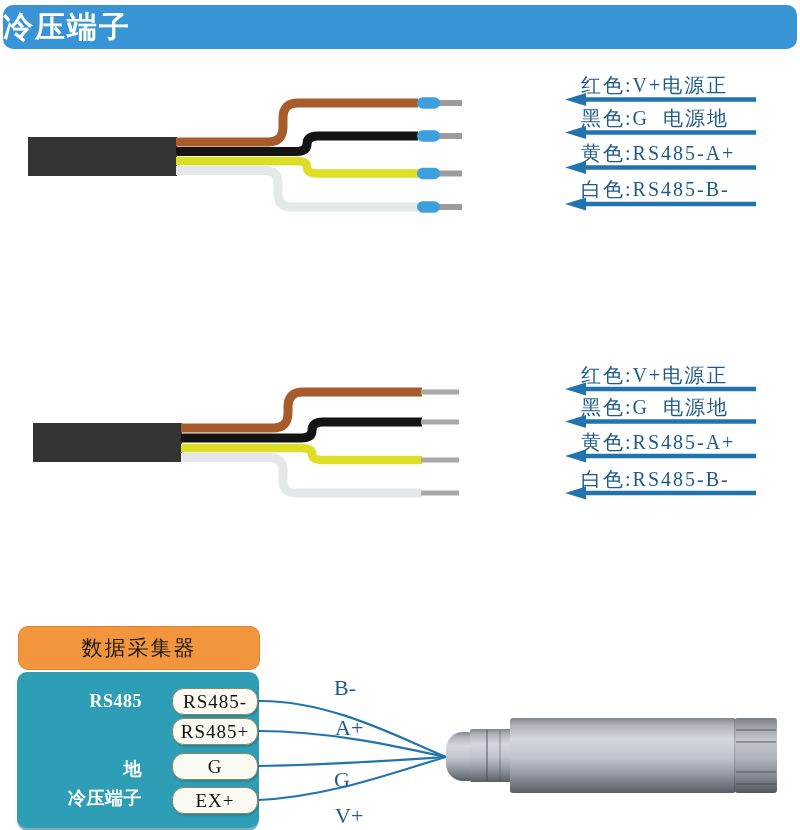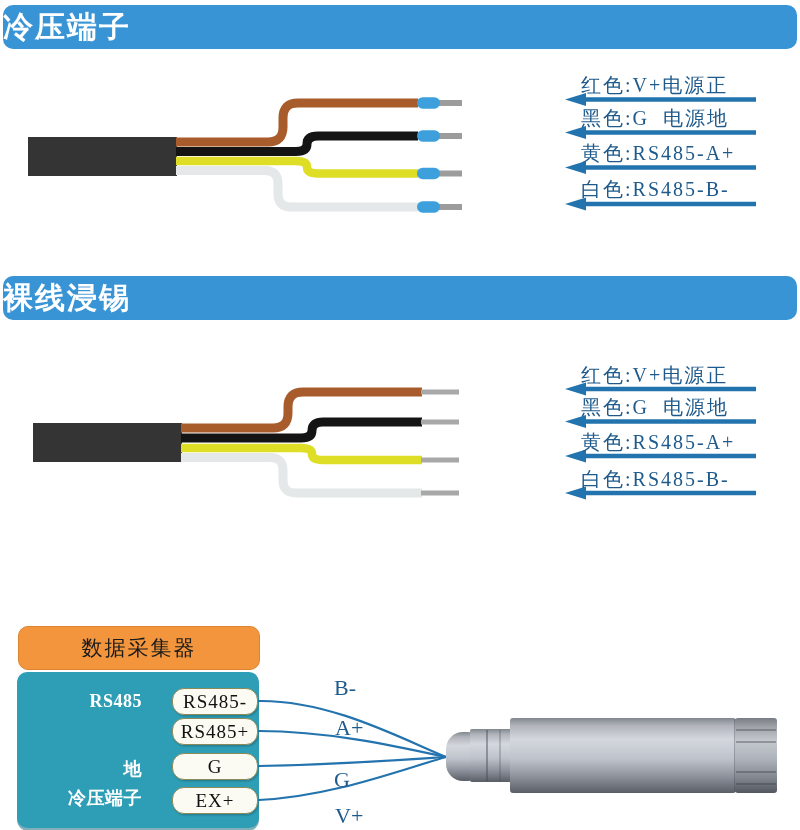--- a/index.html
+++ b/index.html
@@ -25,23 +25,20 @@
     display:flex;align-items:center;justify-content:center;font-size:19px;color:#111;
     letter-spacing:1px;z-index:3;box-shadow:1px 1.5px 1.5px rgba(0,0,0,0.18);}
 </style>
 </head>
 <body>
 
 <div class="canvas">
 
   <div class="banner" style="top:5px">
     <span>冷压端子</span>
-  </div>
-  <div class="banner" style="top:276px">
-    <span>裸线浸锡</span>
   </div>
 
   <div class="legend" style="left:581px;top:73px">红色:V+电源正</div>
   <div class="legend" style="left:581px;top:106px">黑色:G  电源地</div>
   <div class="legend" style="left:581px;top:141px">黄色:RS485-A+</div>
   <div class="legend" style="left:581px;top:177px">白色:RS485-B-</div>
 
   <div class="legend" style="left:581px;top:363px">红色:V+电源正</div>
   <div class="legend" style="left:581px;top:395px">黑色:G  电源地</div>
   <div class="legend" style="left:581px;top:430px">黄色:RS485-A+</div>

